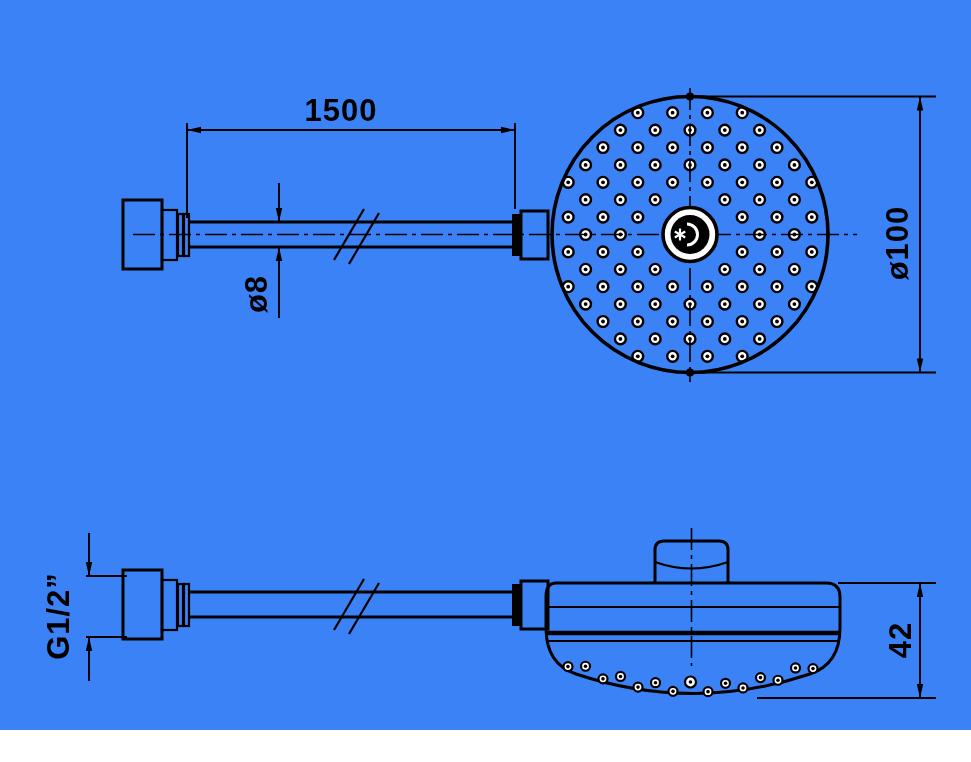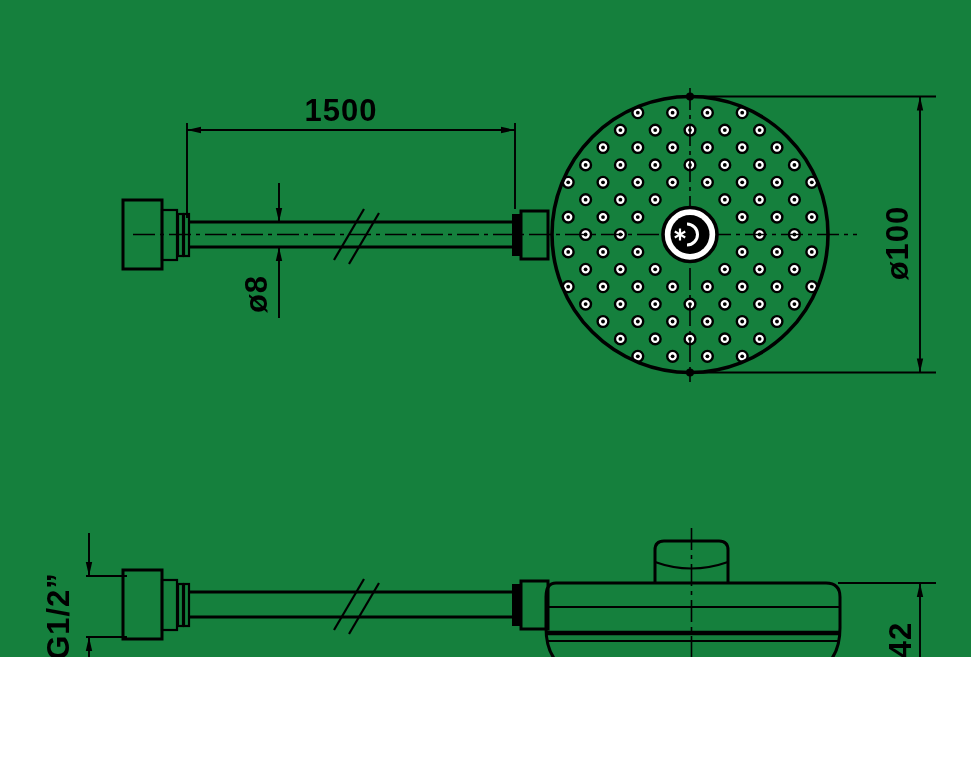--- a/index.html
+++ b/index.html
@@ -1,16 +1,16 @@
 <!DOCTYPE html>
 <html><head>
 <meta charset="utf-8">
 <style>
   html,body{margin:0;padding:0;background:#fff;}
-  #stage{position:relative;width:971px;height:657px;background:#15803d;overflow:hidden;text-align:right;}
+  #stage{position:relative;width:971px;height:730px;background:#3b82f6;overflow:hidden;text-align:right;}
   svg{display:block;}
   .o3{fill:none;stroke:#000;stroke-width:3;}
   .o2{fill:none;stroke:#000;stroke-width:2.2;}
   .o45{fill:none;stroke:#000;stroke-width:4.5;}
   .rim{fill:none;stroke:#000;stroke-width:3.6;}
   .dim{fill:none;stroke:#000;stroke-width:1.9;}
   .cl{fill:none;stroke:#000;stroke-width:1.6;stroke-dasharray:22 5 4 5;}
   .arr{fill:#000;stroke:none;}
   .dim-text{font-family:"Liberation Sans", sans-serif;font-weight:700;font-size:31px;fill:#000;letter-spacing:1px;}
 </style>

